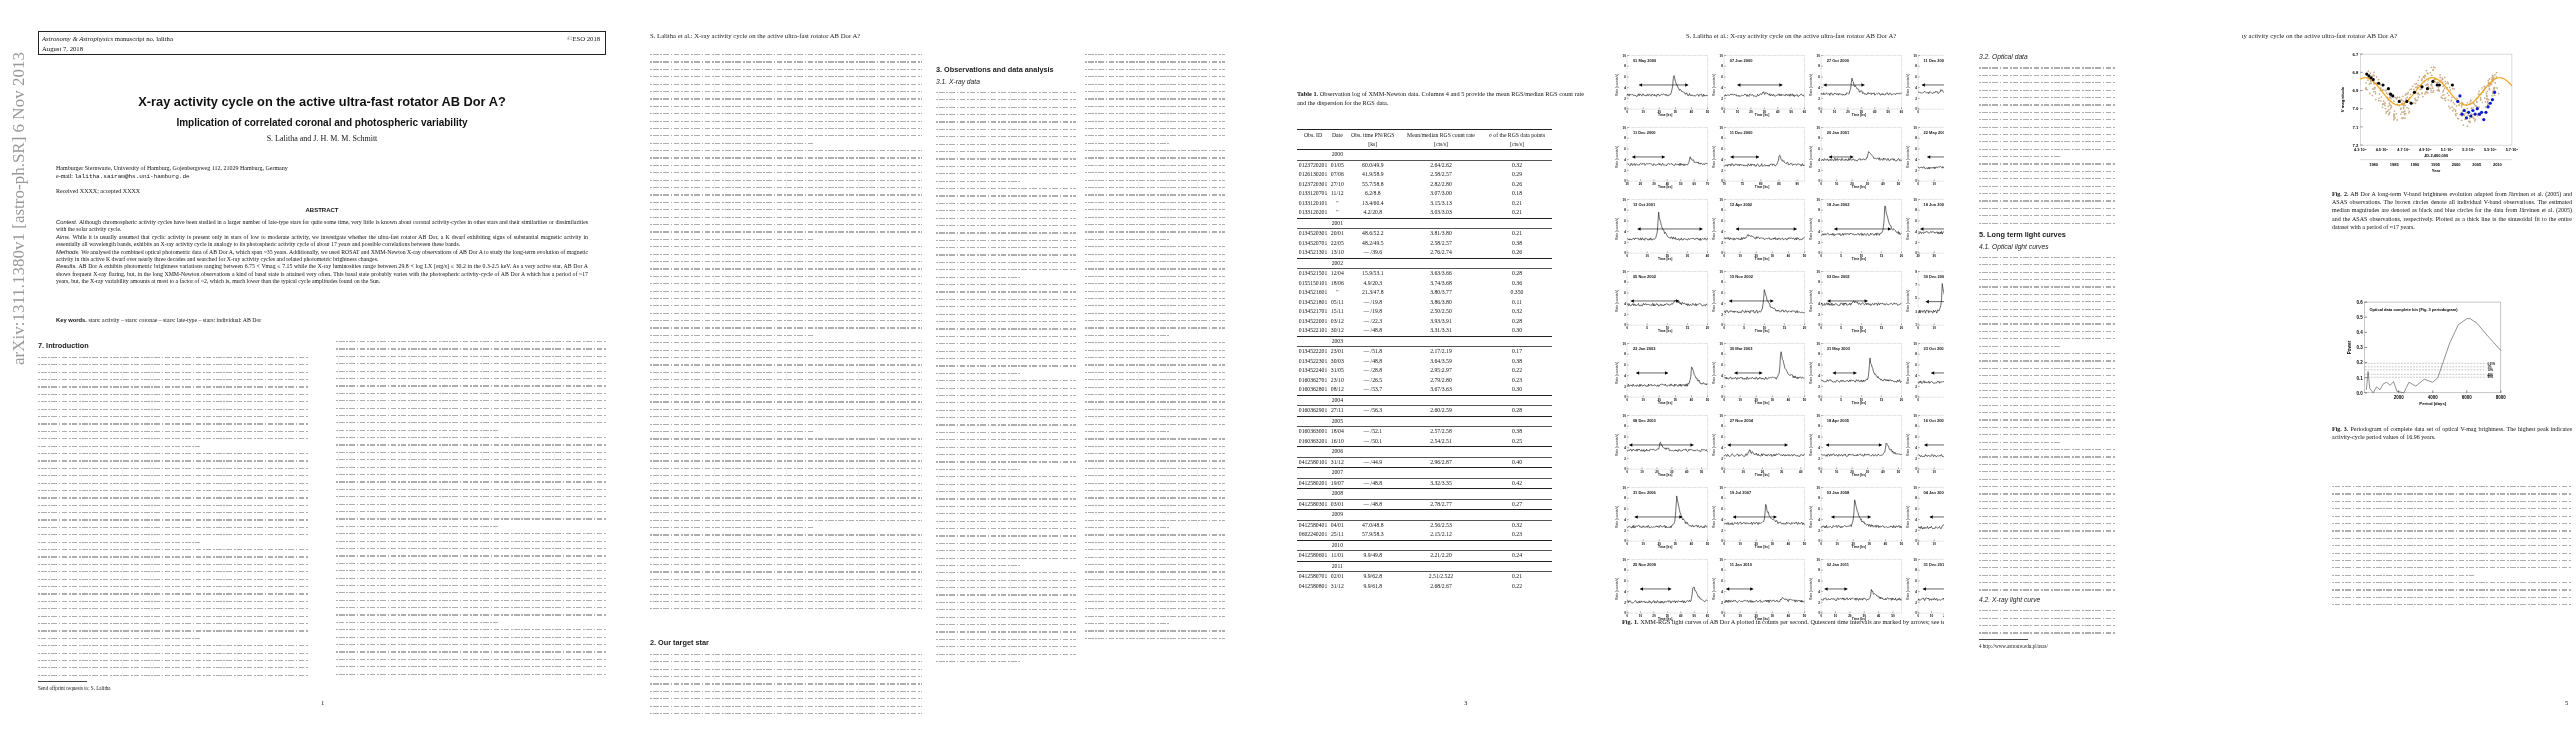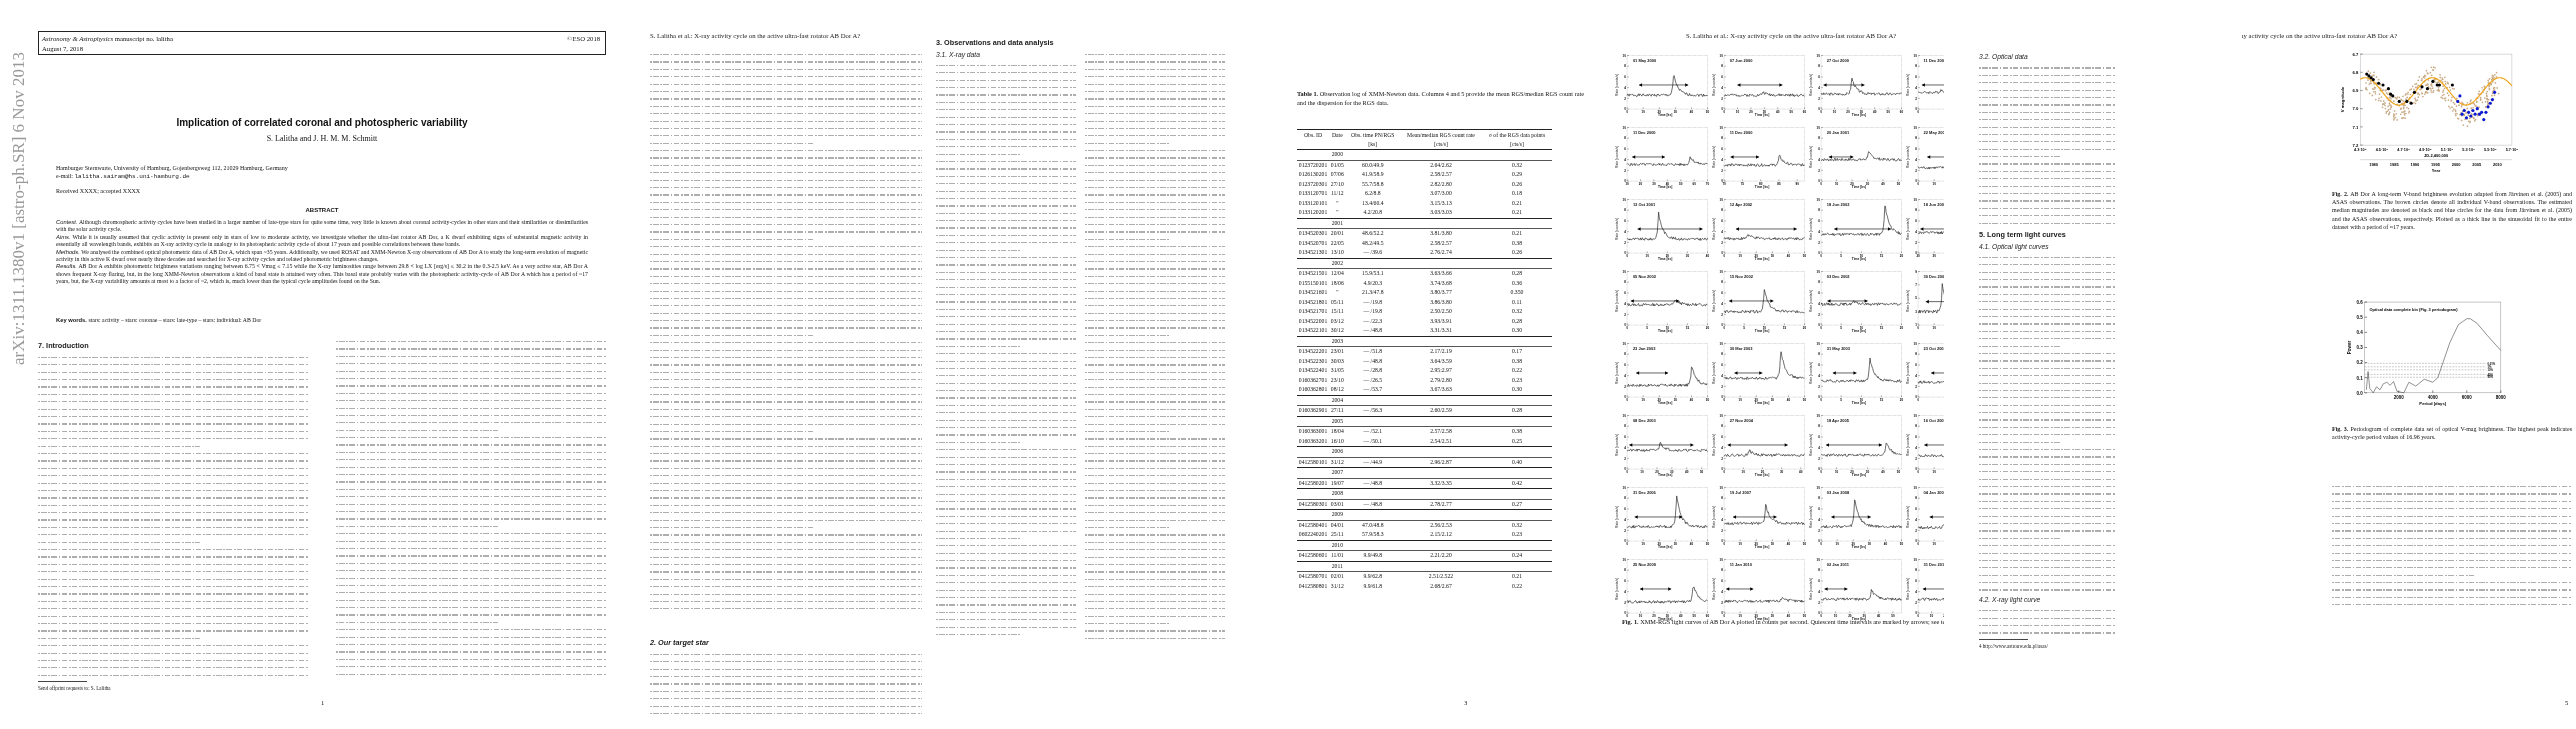--- a/index.html
+++ b/index.html
@@ -77,20 +77,21 @@
     <i>Astronomy &amp; Astrophysics</i>
     <span>manuscript no. lalitha</span><br>
     <span>August 7, 2018</span>
     <span class="esoflag">©ESO 2018</span>
   </div>
 
   <div class="arxiv-wrap">
     <div class="arxiv-stamp" style="transform: rotate(-90deg); transform-origin: left top; top: 0; left: 0;">arXiv:1311.1380v1 [astro-ph.SR] 6 Nov 2013</div>
   </div>
 
+  <h1 class="title">X-ray activity cycle on the active ultra-fast rotator AB Dor A?</h1>
   <h2 class="subtitle">Implication of correlated coronal and photospheric variability</h2>
   <div class="authors">S. Lalitha and J. H. M. M. Schmitt</div>
   <div class="affil">
     <div>Hamburger Sternwarte, University of Hamburg, Gojenbergsweg 112, 21029 Hamburg, Germany</div>
     <div><span>e-mail:</span> <span class="mono">lalitha.sairam@hs.uni-hamburg.de</span></div>
   </div>
   <div class="received">Received XXXX; accepted XXXX</div>
 
   <div class="abs-head">ABSTRACT</div>
   <div class="abstract">
@@ -340,21 +341,21 @@
         <div class="filler-line"></div>
         <div class="filler-line"></div>
         <div class="filler-line"></div>
         <div class="filler-line short"></div>
         <div class="filler-line"></div>
         <div class="filler-line"></div>
         <div class="filler-line"></div>
         <div class="filler-line"></div>
       </div>
   </div>
-  <div class="col" style="left:6px; top:635px; width:272px;font-style:italic;">
+  <div class="col" style="left:6px; top:635px; width:272px;">
     <div class="sec-h">2. Our target star</div>
     <div class="body-lines">
         <div class="filler-line"></div>
         <div class="filler-line"></div>
         <div class="filler-line"></div>
         <div class="filler-line"></div>
         <div class="filler-line"></div>
         <div class="filler-line"></div>
         <div class="filler-line"></div>
         <div class="filler-line"></div>
@@ -388,21 +389,21 @@
         <div class="filler-line"></div>
         <div class="filler-line"></div>
         <div class="filler-line"></div>
         <div class="filler-line short"></div>
       </div>
   </div>
   <div class="page-num" style="left:614px;">2</div>
 </section>
 
 <section class="page" style="left:936px; width:352px;">
-  <div class="col" style="left:0px; top:35px; width:140px;">
+  <div class="col" style="left:0px; top:62px; width:140px;">
     <div class="sec-h">3. Observations and data analysis</div>
     <div class="subsec-h">3.1. X-ray data</div>
     <div class="body-lines">
         <div class="filler-line"></div>
         <div class="filler-line"></div>
         <div class="filler-line"></div>
         <div class="filler-line"></div>
         <div class="filler-line"></div>
         <div class="filler-line"></div>
         <div class="filler-line"></div>

